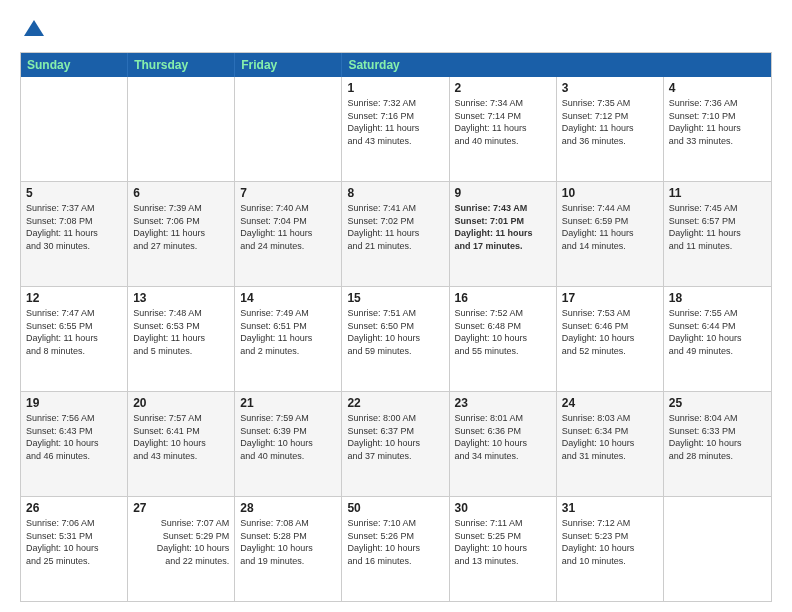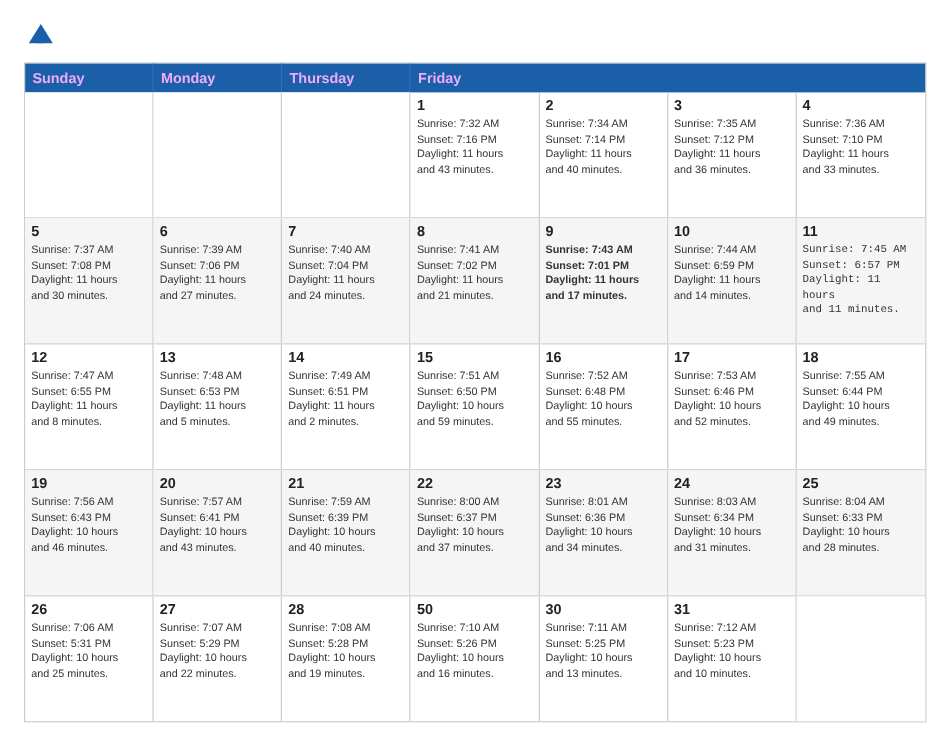--- a/index.html
+++ b/index.html
@@ -56,21 +56,21 @@
       display: flex;
       flex-direction: column;
       border: 1px solid #ccc;
     }
     .cal-header-row {
       display: grid;
       grid-template-columns: repeat(7, 1fr);
       background: #1a5fa8;
     }
     .cal-header-cell {
-      color: #f0abfc;
+      color: #86efac;
       font-size: 12px;
       font-weight: bold;
       padding: 5px 6px;
       border-right: 1px solid #2a6fb8;
       text-align: left;
     }
     .cal-header-cell:last-child { border-right: none; }
     .cal-body {
       flex: 1;
       display: flex;
@@ -124,23 +124,23 @@
     </div>
     <div class="title-block">
       <div class="calendar-title"></div>
       <div class="calendar-subtitle"></div>
     </div>
   </div>
 
   <div class="calendar">
     <div class="cal-header-row">
     <div class="cal-header-cell">Sunday</div>
-        <div class="cal-header-cell">Monday</div>
         <div class="cal-header-cell">Thursday</div>
         <div class="cal-header-cell">Friday</div>
+        <div class="cal-header-cell">Saturday</div>
       </div>
     <div class="cal-body">
     <div class="cal-row">
           <div class="cal-cell empty"></div>
           <div class="cal-cell empty"></div>
           <div class="cal-cell empty"></div>
           <div class="cal-cell">
             <div class="day-num">1</div>
             <div class="day-info" style="white-space: pre-line;">Sunrise: 7:32 AM
 Sunset: 7:16 PM
@@ -207,21 +207,21 @@
           </div>
           <div class="cal-cell shaded">
             <div class="day-num">10</div>
             <div class="day-info" style="white-space: pre-line;">Sunrise: 7:44 AM
 Sunset: 6:59 PM
 Daylight: 11 hours
 and 14 minutes.</div>
           </div>
           <div class="cal-cell shaded">
             <div class="day-num">11</div>
-            <div class="day-info" style="white-space: pre-line; font-family: Liberation Mono, monospace;">Sunrise: 7:45 AM
+            <div class="day-info" style="white-space: pre-line;">Sunrise: 7:45 AM
 Sunset: 6:57 PM
 Daylight: 11 hours
 and 11 minutes.</div>
           </div>
         </div>
         <div class="cal-row">
           <div class="cal-cell">
             <div class="day-num">12</div>
             <div class="day-info" style="white-space: pre-line;">Sunrise: 7:47 AM
 Sunset: 6:55 PM
@@ -325,21 +325,21 @@
         <div class="cal-row">
           <div class="cal-cell">
             <div class="day-num">26</div>
             <div class="day-info" style="white-space: pre-line;">Sunrise: 7:06 AM
 Sunset: 5:31 PM
 Daylight: 10 hours
 and 25 minutes.</div>
           </div>
           <div class="cal-cell">
             <div class="day-num">27</div>
-            <div class="day-info" style="white-space: pre-line;">Sunrise: 7:07 AM
+            <div class="day-info" style="white-space: pre-line; text-align: right;">Sunrise: 7:07 AM
 Sunset: 5:29 PM
 Daylight: 10 hours
 and 22 minutes.</div>
           </div>
           <div class="cal-cell">
             <div class="day-num">28</div>
             <div class="day-info" style="white-space: pre-line;">Sunrise: 7:08 AM
 Sunset: 5:28 PM
 Daylight: 10 hours
 and 19 minutes.</div>

